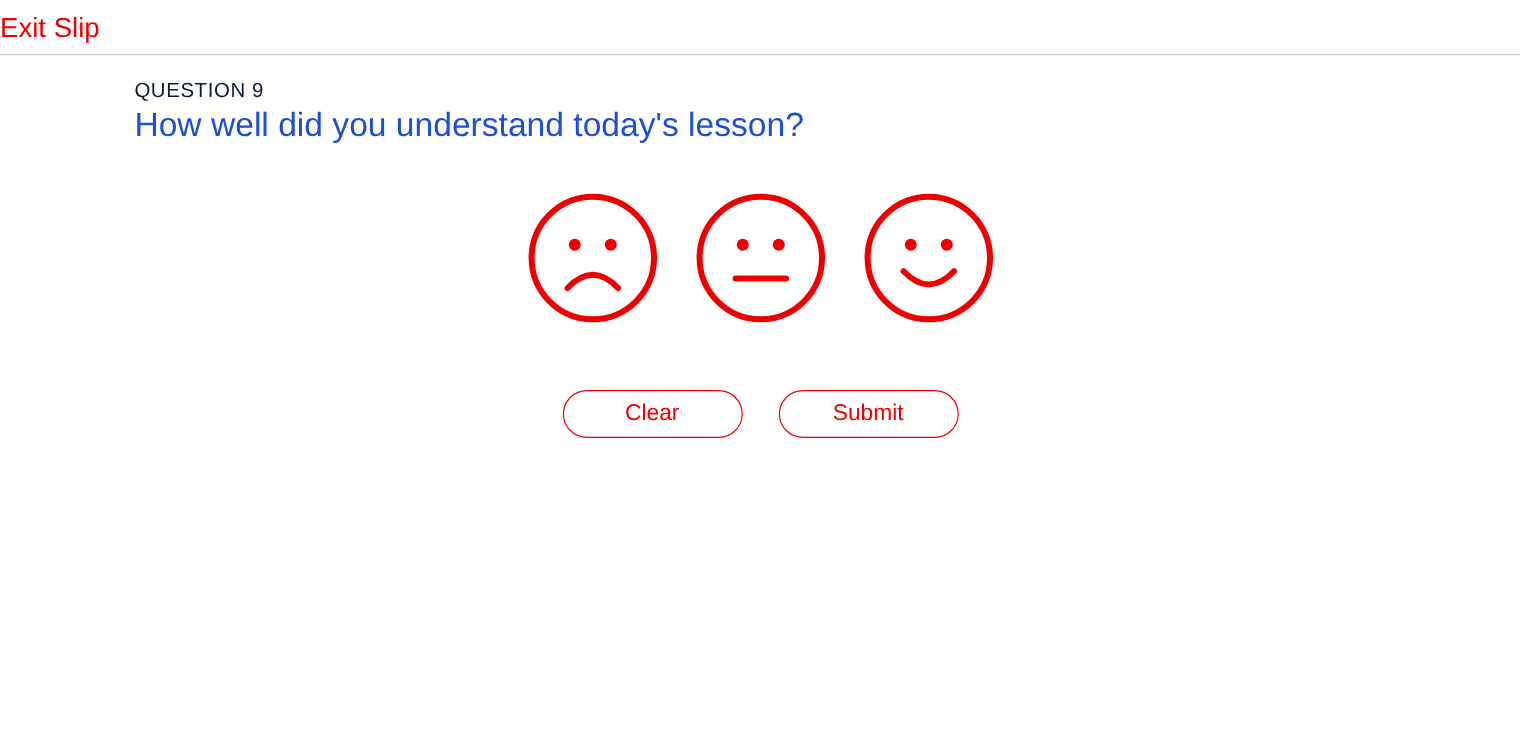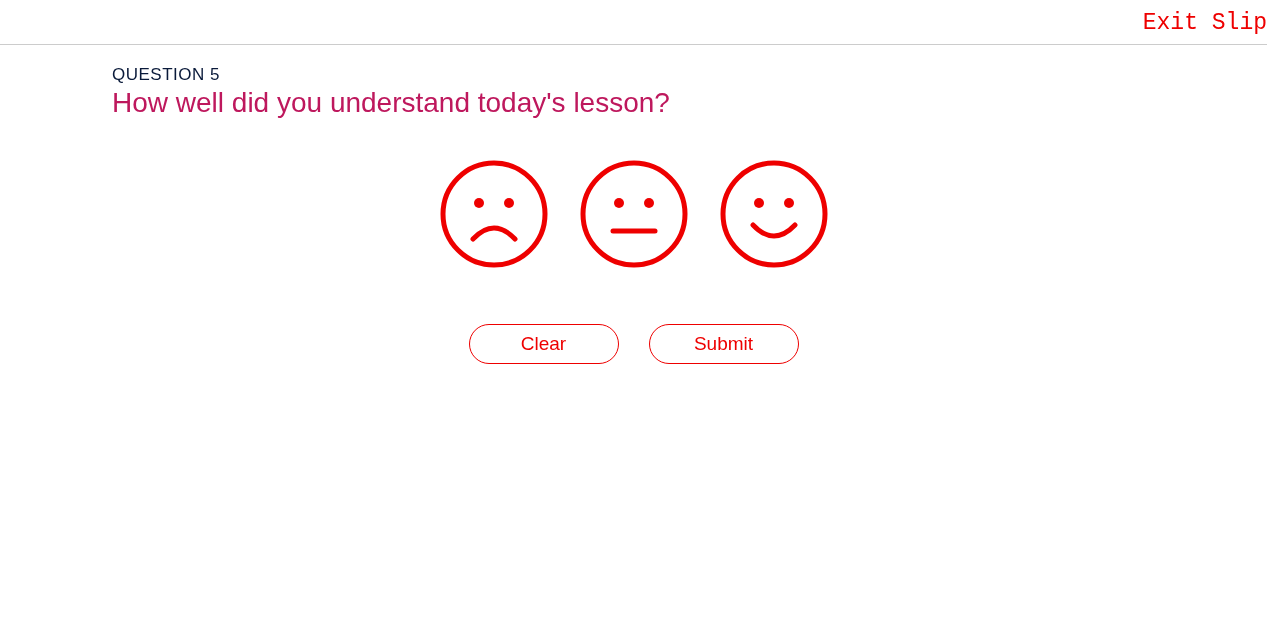--- a/index.html
+++ b/index.html
@@ -4,41 +4,40 @@
 <style>
   * { box-sizing: border-box; }
   html, body {
     margin: 0;
     padding: 0;
     width: 1267px;
     font-family: Verdana, Geneva, sans-serif;
     background: #fff;
   }
   .header {
-    text-align: right;
+    text-align: left;
     padding: 10px 0 8px 0;
     border-bottom: 1px solid #ccc;
-    font-family: Liberation Mono, monospace;
   }
   .header-title {
     color: #ee0000;
     font-size: 23px;
     font-weight: 400;
   }
   .content {
     padding: 20px 112px 0 112px;
   }
   .q-label {
     color: #0a1a3a;
     font-size: 17px;
     letter-spacing: 0.5px;
     margin-bottom: 0px;
   }
   .q-text {
-    color: #be185d;
+    color: #1d4ed8;
     font-size: 28px;
     margin-top: 2px;
     margin-bottom: 0;
   }
   .faces {
     display: flex;
     justify-content: center;
     gap: 30px;
     margin: 40px 0 50px 0;
   }
@@ -83,21 +82,21 @@
 </head>
 <body>
 
 <div class="header">
   <span class="header-title">Exit Slip</span>
 </div>
 
 <div class="content">
 
   <div>
-    <div class="q-label">QUESTION 5</div>
+    <div class="q-label">QUESTION 9</div>
     <div class="q-text">How well did you understand today's lesson?</div>
 
     <div class="faces">
       <div class="face">
         <svg viewBox="0 0 110 110">
           <circle cx="55" cy="55" r="51" fill="none" stroke="#ee0000" stroke-width="5"></circle>
           <circle cx="40" cy="44" r="5" fill="#ee0000"></circle>
           <circle cx="70" cy="44" r="5" fill="#ee0000"></circle>
           <path d="M 34 80 Q 55 58 76 80" fill="none" stroke="#ee0000" stroke-width="5" stroke-linecap="round"></path>
         </svg>

